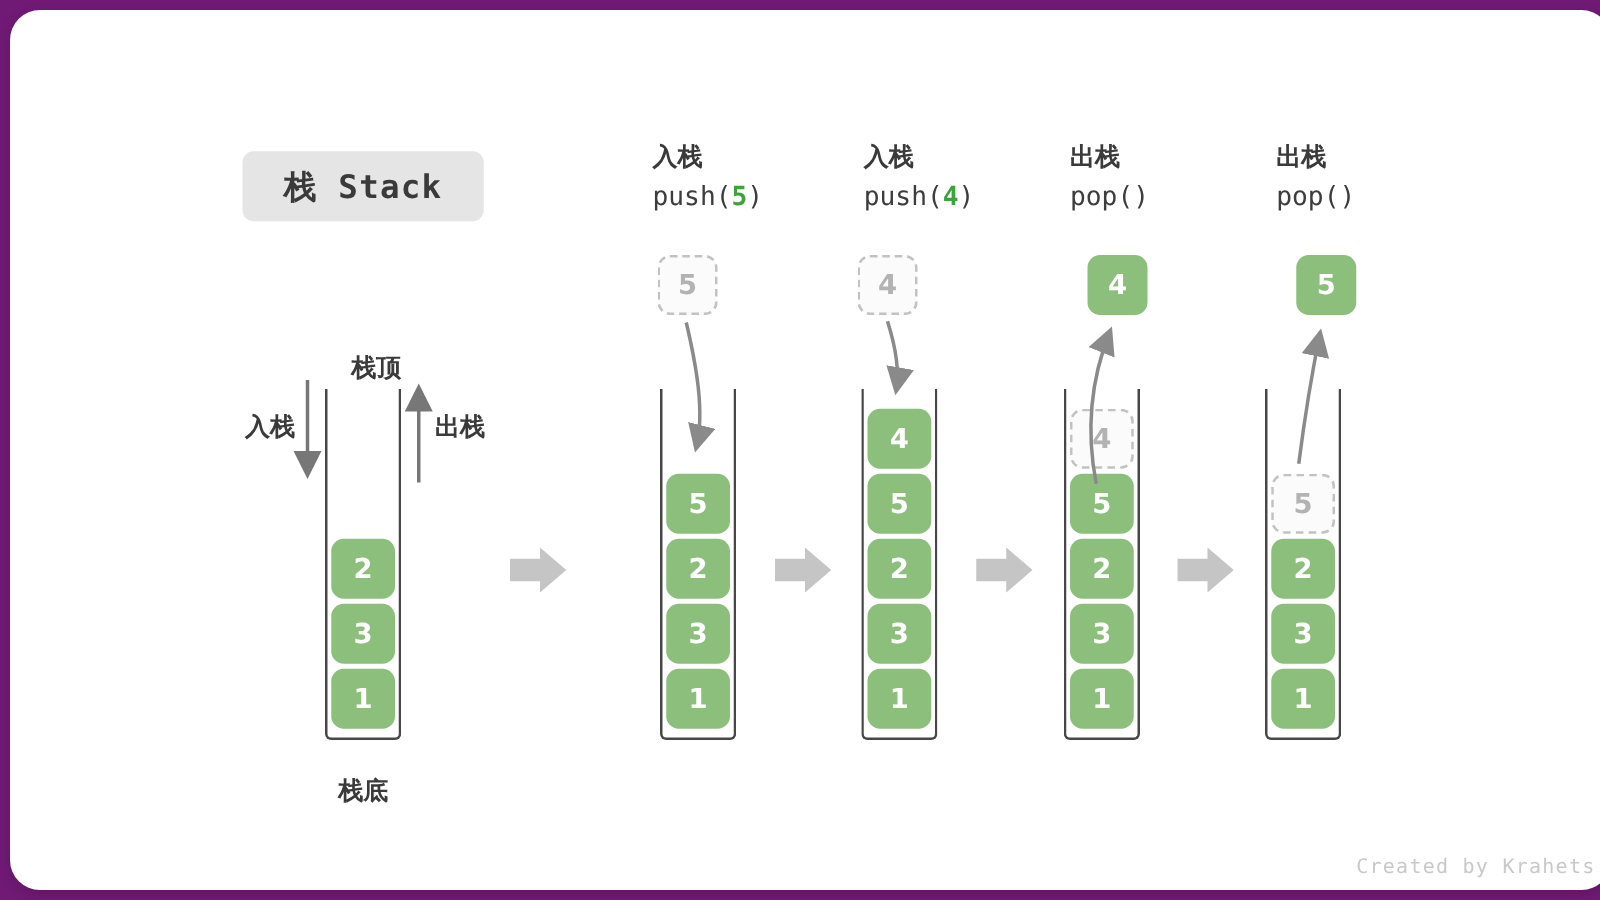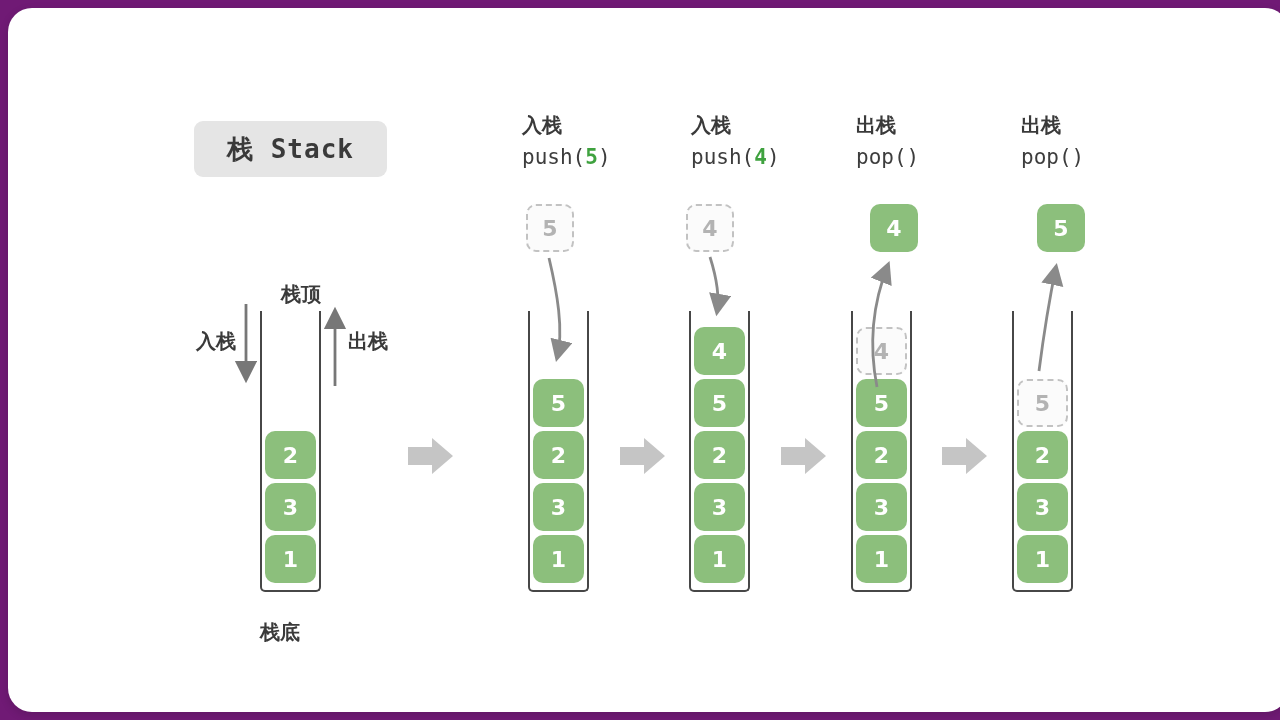--- a/index.html
+++ b/index.html
@@ -69,21 +69,21 @@
 <body>
 
 <div id="page">
   <div id="card">
 
     <div id="title-badge" class="abs">栈 Stack</div>
 
     <div class="abs cn-label" style="left:252px;top:243px;width:61px;text-align:right;margin-top:30px;">栈顶</div>
     <div class="abs cn-label" style="left:180px;top:320px;width:48px;text-align:right;">入栈</div>
     <div class="abs cn-label" style="left:340px;top:320px;">出栈</div>
-    <div class="abs cn-label" style="left:252px;top:611px;width:61px;">栈底</div>
+    <div class="abs cn-label" style="left:252px;top:611px;width:61px;text-align:center;">栈底</div>
 
     <div id="columns-root">
         <div class="abs stack-well" style="left: 252px; top: 303px;"></div>
         <div class="abs cell solid" style="left: 257px; top: 423px; width: 51px; height: 48px;">2</div>
         <div class="abs cell solid" style="left: 257px; top: 475px; width: 51px; height: 48px;">3</div>
         <div class="abs cell solid" style="left: 257px; top: 527px; width: 51px; height: 48px;">1</div>
         <div class="abs col-header" style="left: 514px; top: 104px;">
           <span class="op">入栈</span>
           <span class="code"><span>push(</span><span class="arg">5</span><span>)</span></span>
         </div>
@@ -147,14 +147,15 @@
           <path d="M1031,363 C1036,324 1041,293 1048,259" fill="none" stroke="#8a8a8a" stroke-width="2.8" marker-end="url(#ah-curve)"></path>
         </g>
       <g id="block-arrows">
           <polygon points="400,439 424,439 424,430 445,448 424,466 424,457 400,457" fill="#c5c5c5"></polygon>
           <polygon points="612,439 636,439 636,430 657,448 636,466 636,457 612,457" fill="#c5c5c5"></polygon>
           <polygon points="773,439 797,439 797,430 818,448 797,466 797,457 773,457" fill="#c5c5c5"></polygon>
           <polygon points="934,439 958,439 958,430 979,448 958,466 958,457 934,457" fill="#c5c5c5"></polygon>
         </g>
     </svg>
 
+    <div id="watermark" class="abs">Created by Krahets</div>
   </div>
 </div>
 
 </body></html>

